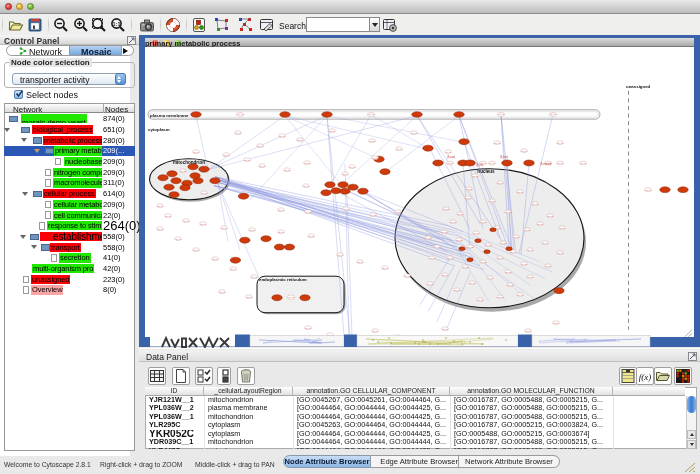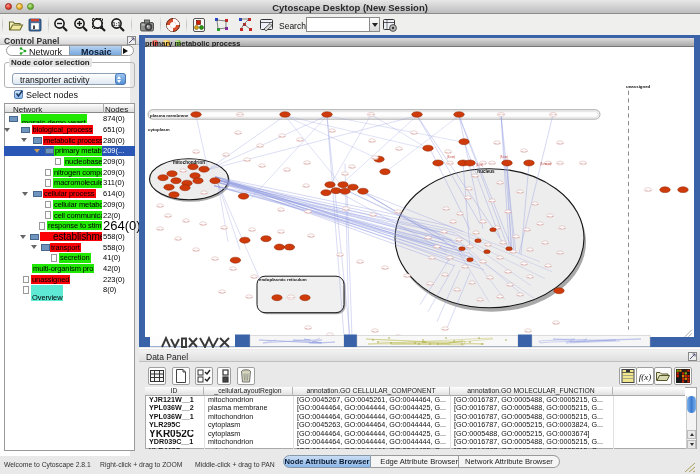--- a/index.html
+++ b/index.html
@@ -2,21 +2,20 @@
 <html><head><meta charset="utf-8"><style>
 * { margin:0; padding:0; box-sizing:border-box; }
 body { width:700px; height:474px; font-family:"Liberation Sans",sans-serif; background:#e9e9e9; position:relative; overflow:hidden; }
 .abs { position:absolute; }
 </style></head><body>
 
 <div class="abs" style="left:0;top:0;width:700px;height:14px;background:linear-gradient(#e8e8e8,#bdbdbd);border-bottom:1px solid #8c8c8c">
   <div class="abs" style="left:5px;top:3px;width:7px;height:7px;border-radius:50%;background:radial-gradient(circle at 35% 30%,#ff9a8a,#e33e32 60%,#b02015);border:0.5px solid #9a2018"></div>
   <div class="abs" style="left:16px;top:3px;width:7px;height:7px;border-radius:50%;background:radial-gradient(circle at 35% 30%,#ffe9a0,#efb42f 60%,#c78a10);border:0.5px solid #a87d17"></div>
   <div class="abs" style="left:27px;top:3px;width:7px;height:7px;border-radius:50%;background:radial-gradient(circle at 35% 30%,#c8f0a0,#6db52f 60%,#4a8a15);border:0.5px solid #518722"></div>
-  <div class="abs" style="left:0;top:2px;width:700px;text-align:center;font-size:9.5px;font-weight:bold;color:#2a2a2a">Cytoscape Desktop (New Session)</div>
 </div>
 
 <div class="abs" style="left:0;top:14px;width:700px;height:21px;background:#efefee">
   <div class="abs" style="left:2px;top:2px;width:1px;height:17px;background:linear-gradient(#efefee,#c5c5c5,#efefee)"></div>
   <div class="abs" style="left:48px;top:2px;width:1px;height:17px;background:linear-gradient(#efefee,#c5c5c5,#efefee)"></div>
   <div class="abs" style="left:131px;top:2px;width:1px;height:17px;background:linear-gradient(#efefee,#c5c5c5,#efefee)"></div>
   <div class="abs" style="left:160px;top:2px;width:1px;height:17px;background:linear-gradient(#efefee,#c5c5c5,#efefee)"></div>
   <div class="abs" style="left:186px;top:2px;width:1px;height:17px;background:linear-gradient(#efefee,#c5c5c5,#efefee)"></div>
   <svg style="position:absolute;left:7.5px;top:3px" width="16" height="16" viewBox="0 0 16 16">
       <path d="M1.5,13 L1.5,5 L5,5 L6.5,6.5 L12,6.5 L12,8" fill="#f7f3c4" stroke="#6b6b2a" stroke-width="1.1"></path>
@@ -194,21 +193,21 @@
 <div style="position:absolute;left:51px;top:254.2px;width:6px;height:7.5px;background:#fff;border:0.8px solid #999"></div>
 <div style="position:absolute;left:59px;top:253.3px;height:9.3px;line-height:9.3px;background:#21e800;font-size:7.5px;letter-spacing:-0.1px;padding:0 1px;white-space:nowrap;overflow:hidden;max-width:43px;color:#000">secretion</div>
 <div style="position:absolute;left:103px;top:253.3px;height:9.3px;line-height:9.3px;font-size:7.5px;color:#000">41(0)</div>
 <div style="position:absolute;left:32px;top:264.9px;width:6px;height:7.5px;background:#fff;border:0.8px solid #999"></div>
 <div style="position:absolute;left:32px;top:264.0px;height:9.3px;line-height:9.3px;background:#21e800;font-size:7.5px;letter-spacing:-0.1px;padding:0 1px;white-space:nowrap;overflow:hidden;max-width:62px;color:#000">multi-organism pro</div>
 <div style="position:absolute;left:103px;top:264.0px;height:9.3px;line-height:9.3px;font-size:7.5px;color:#000">42(0)</div>
 <div style="position:absolute;left:23px;top:275.6px;width:6px;height:7.5px;background:#fff;border:0.8px solid #999"></div>
 <div style="position:absolute;left:31px;top:274.7px;height:9.3px;line-height:9.3px;background:#fb0007;font-size:7.5px;letter-spacing:-0.1px;padding:0 1px;white-space:nowrap;overflow:hidden;max-width:71px;color:#000">unassigned</div>
 <div style="position:absolute;left:103px;top:274.7px;height:9.3px;line-height:9.3px;font-size:7.5px;color:#000">223(0)</div>
 <div style="position:absolute;left:23px;top:286.3px;width:6px;height:7.5px;background:#fff;border:0.8px solid #999"></div>
-<div style="position:absolute;left:31px;top:285.4px;height:9.3px;line-height:9.3px;background:#5eead4;font-size:7.5px;letter-spacing:-0.1px;padding:8px 1px;white-space:nowrap;overflow:hidden;max-width:71px;color:#000">Overview</div>
+<div style="position:absolute;left:31px;top:285.4px;height:9.3px;line-height:9.3px;background:#fca5a5;font-size:7.5px;letter-spacing:-0.1px;padding:0 1px;white-space:nowrap;overflow:hidden;max-width:71px;color:#000">Overview</div>
 <div style="position:absolute;left:103px;top:285.4px;height:9.3px;line-height:9.3px;font-size:7.5px;color:#000">8(0)</div>
 </div>
 
 <div class="abs" style="left:139px;top:35px;width:561px;height:312px;background:#3a62a8"></div>
 <div class="abs" style="left:145px;top:37.5px;width:548.5px;height:9.8px;background:linear-gradient(#dcdcdc,#a9a9a9);border-bottom:1px solid #777">
   <div class="abs" style="left:6.5px;top:2px;width:6.5px;height:6.5px;border-radius:50%;background:radial-gradient(circle at 35% 30%,#ff9a8a,#e33e32 60%,#b02015)"></div>
   <div class="abs" style="left:18px;top:2px;width:6.5px;height:6.5px;border-radius:50%;background:radial-gradient(circle at 35% 30%,#ffe9a0,#efb42f 60%,#c78a10)"></div>
   <div class="abs" style="left:29.5px;top:2px;width:6.5px;height:6.5px;border-radius:50%;background:radial-gradient(circle at 35% 30%,#c8f0a0,#6db52f 60%,#4a8a15)"></div>
   <div class="abs" style="left:0;top:1px;width:548px;text-align:left;font-size:7.5px;font-weight:bold;color:#1a1a1a">primary metabolic process</div>
 </div>

